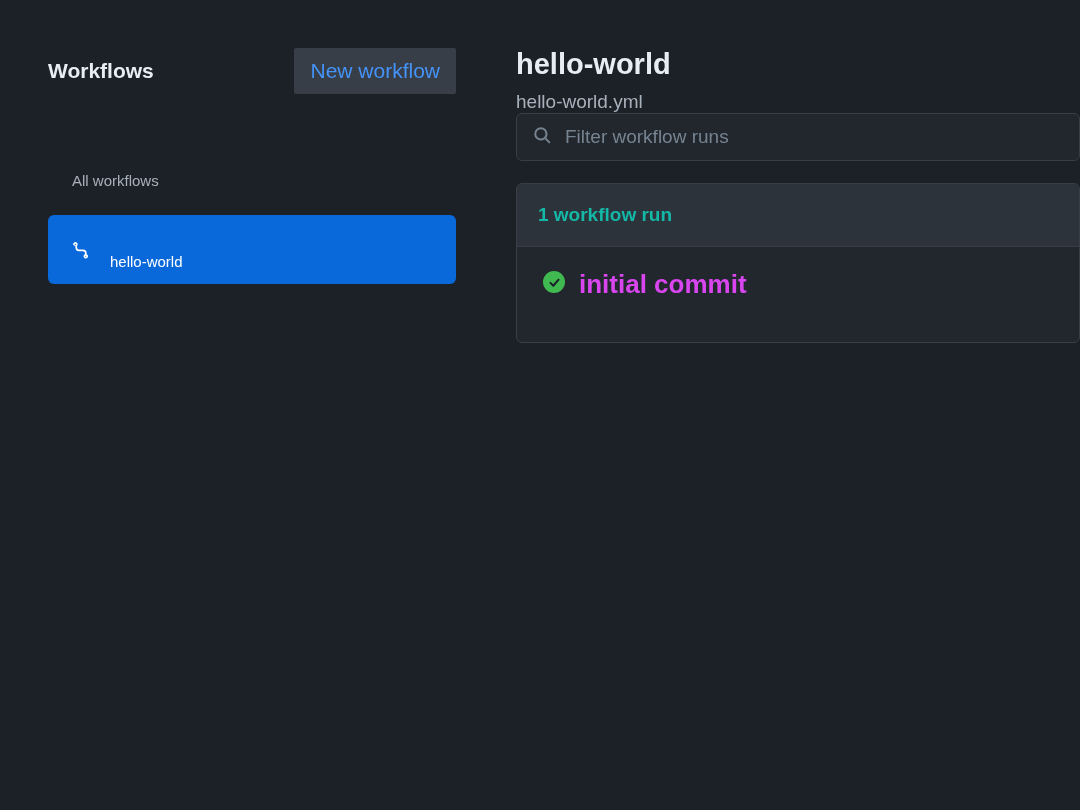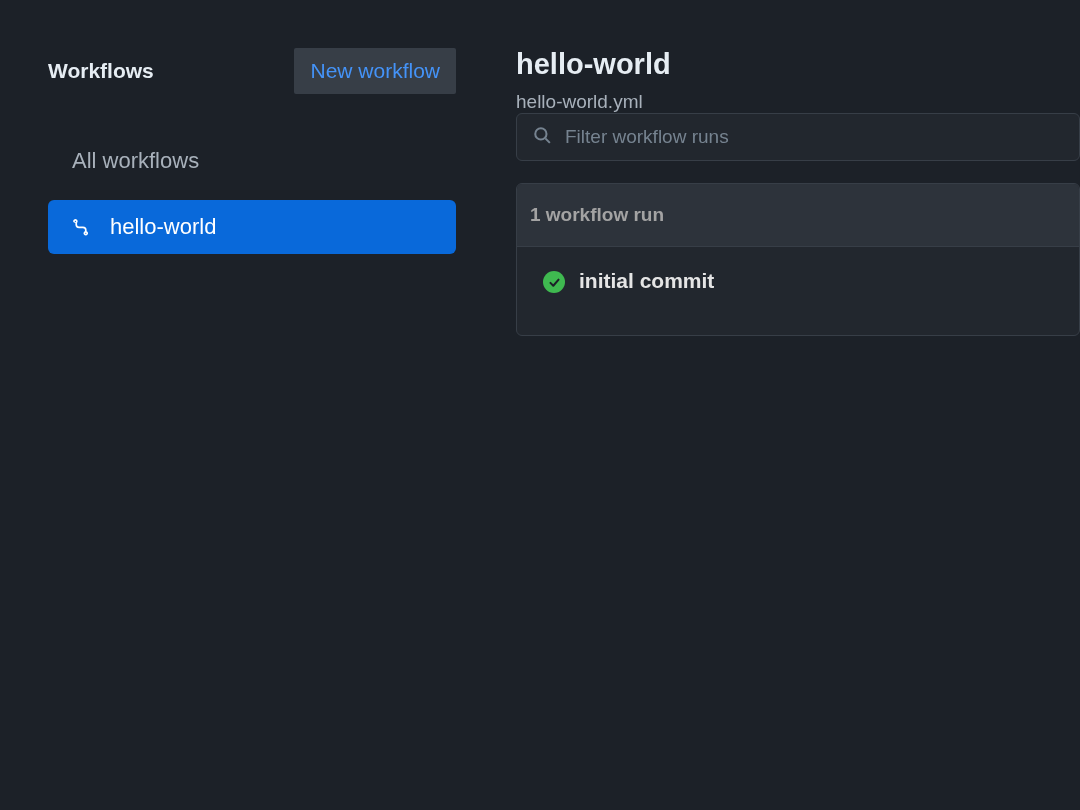--- a/index.html
+++ b/index.html
@@ -49,22 +49,23 @@
     .sidebar-item {
       display: flex;
       align-items: center;
       padding: 14px 20px 14px 24px;
       border-radius: 6px;
       cursor: pointer;
       gap: 20px;
       margin-bottom: 12px;
     }
     .sidebar-item-label {
-      font-size: 22px;
+      font-size: 15px;
       color: #a8b1bb;
+      margin-top: 24px;
     }
     .sidebar-item.active {
       background-color: #0969da;
     }
     .sidebar-item.active .sidebar-item-label {
       color: #ffffff;
     }
     .sidebar-item.all-workflows {
       padding-left: 24px;
     }
@@ -115,26 +116,26 @@
       height: 18px;
       flex-shrink: 0;
     }
     .runs-card {
       background-color: #22272e;
       border: 1px solid #373e47;
       border-radius: 6px;
       overflow: hidden;
     }
     .runs-header {
-      padding: 20px 13px;
+      padding: 20px 21px;
       border-bottom: 1px solid #373e47;
       background-color: #2d333b;
       font-size: 19px;
       font-weight: 600;
-      color: #a3a3a3;
+      color: #14b8a6;
     }
     .run-row {
       display: flex;
       align-items: flex-start;
       padding: 22px 26px;
       gap: 14px;
     }
     .status-icon {
       width: 22px;
       height: 22px;
@@ -144,23 +145,23 @@
       align-items: center;
       justify-content: center;
       flex-shrink: 0;
       margin-top: 2px;
     }
     .run-content {
       flex: 1;
       min-width: 0;
     }
     .run-title {
-      font-size: 21px;
-      font-weight: 600;
-      color: #e5e5e5;
+      font-size: 26px;
+      font-weight: 600;
+      color: #d946ef;
       margin-bottom: 20px;
     }
     .run-meta {
       font-size: 18px;
       color: #8a939d;
     }
     .run-meta-workflow {
       font-weight: 600;
       color: #a8b1bb;
     }

